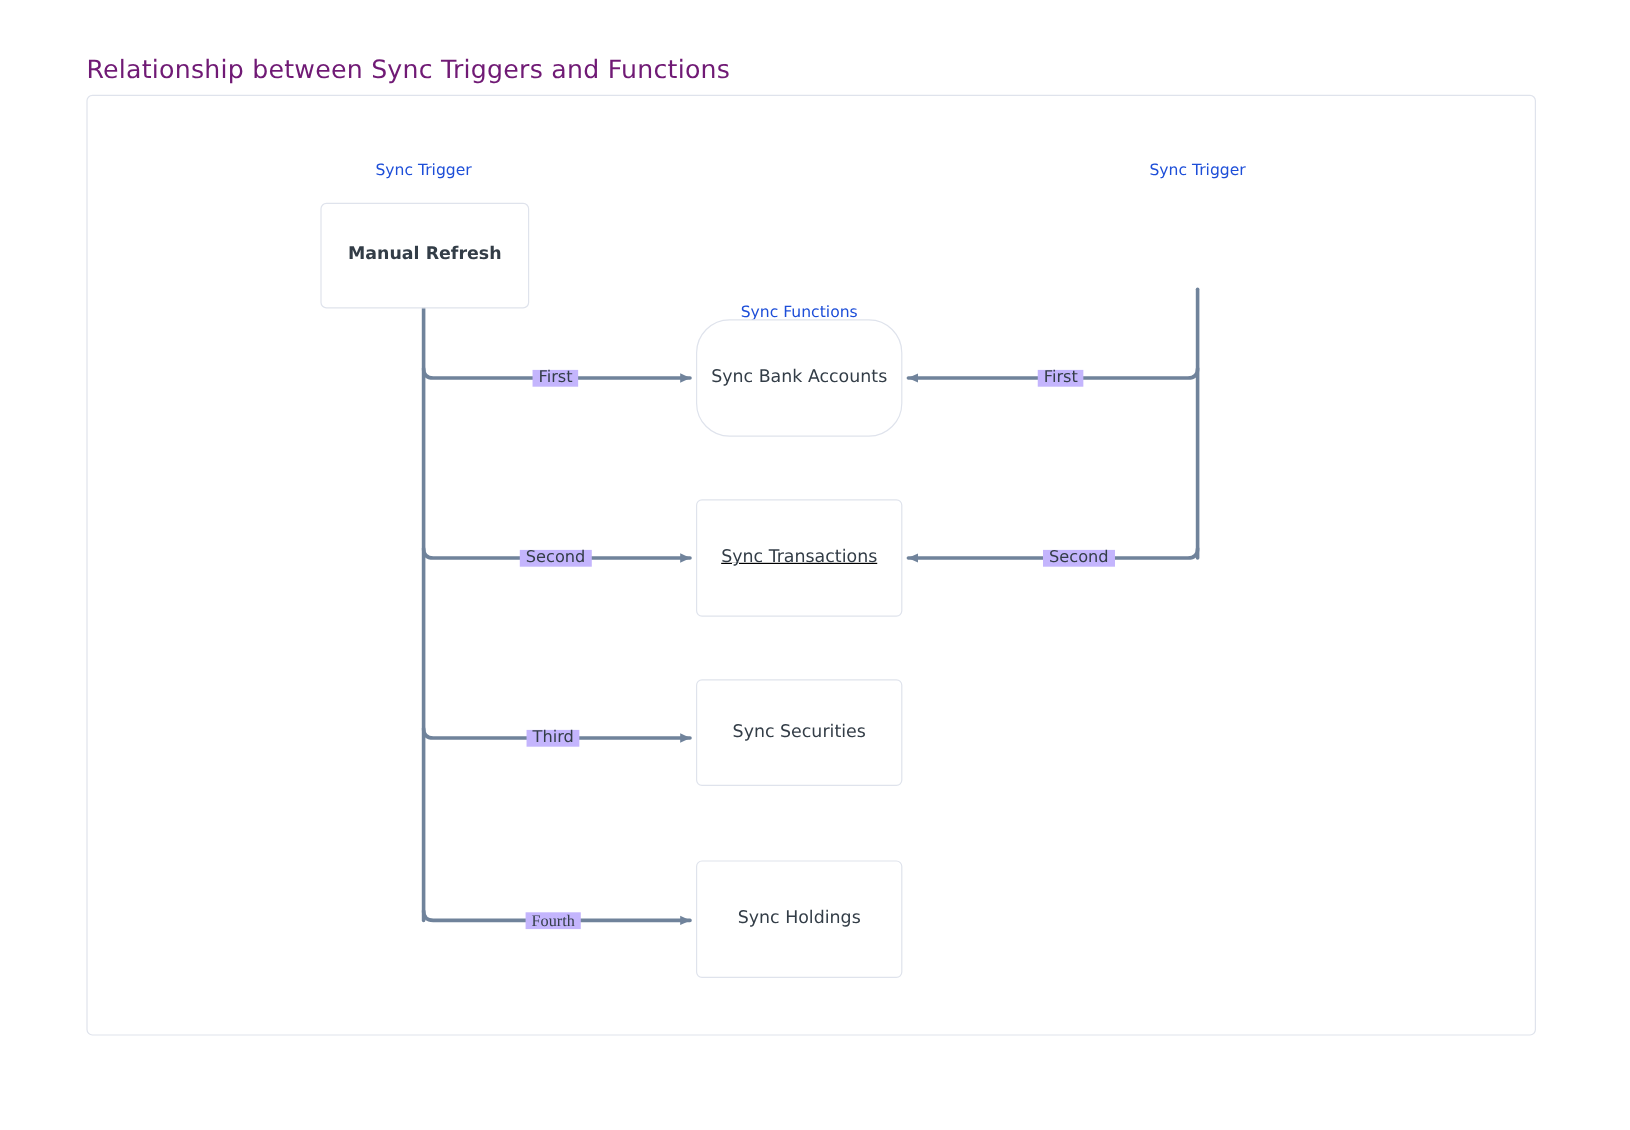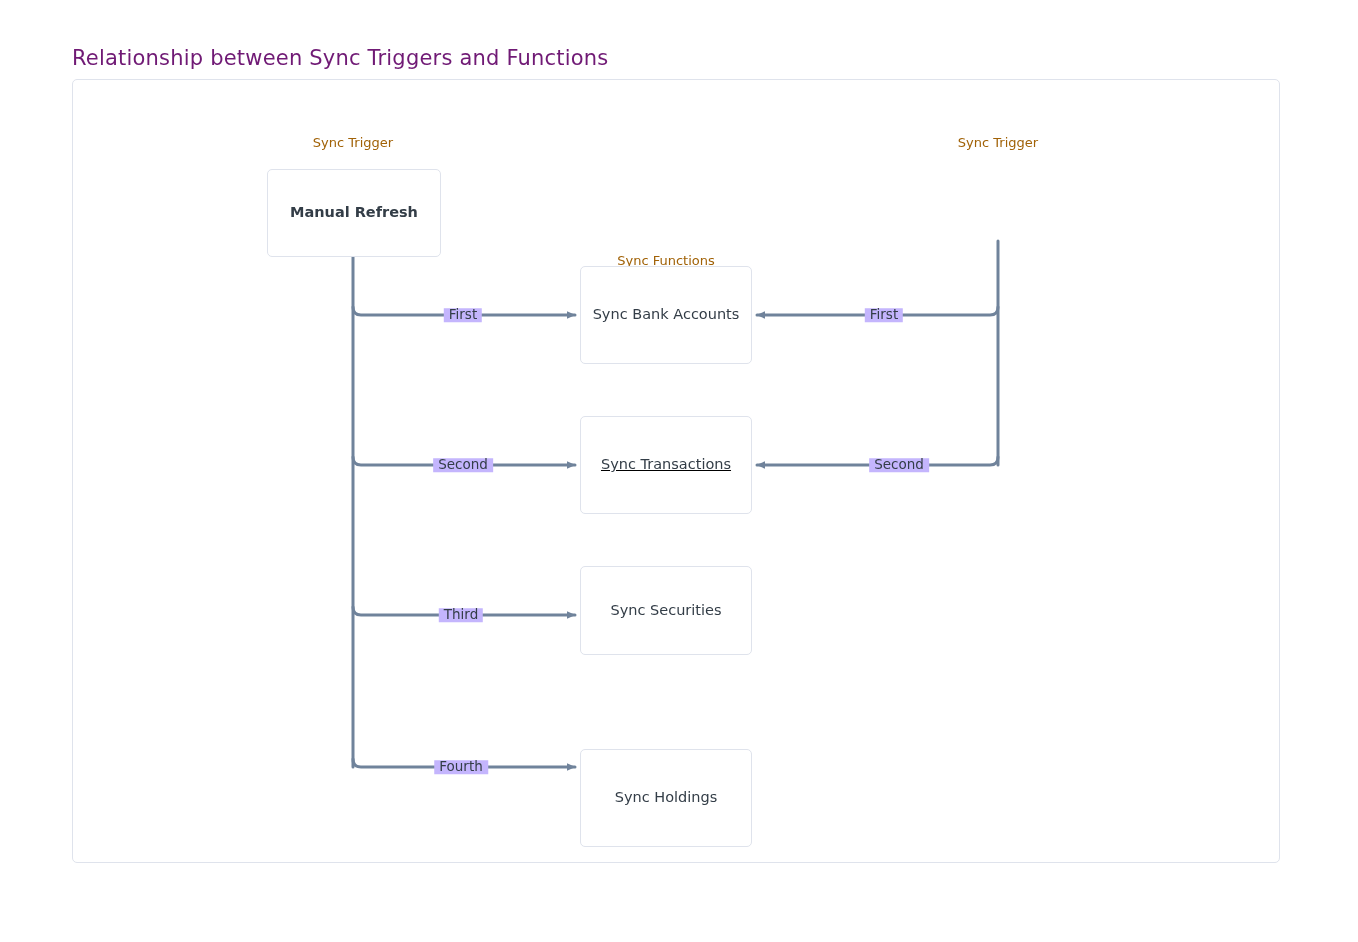--- a/index.html
+++ b/index.html
@@ -53,21 +53,21 @@
     font-size:14.5px;
     color:#333d47;
     line-height:1.45;
     white-space:nowrap;
   }
   .node-line.bold{font-weight:bold;}
 
   .group-label{
     position:absolute;
     font-size:13px;
-    color:#a16207;
+    color:#1d4ed8;
     white-space:nowrap;
     text-align:right;
   }
 
   .edge-label{
     position:absolute;
     font-size:13.5px;
     color:#333d47;
     background:#c4b5fd;
     padding:0 5px;
@@ -115,36 +115,36 @@
 
   <div class="group-label" style="left:998px;top:135px;transform:translateX(-50%);">Sync Trigger</div>
 
   <div class="group-label" style="left:666px;top:253px;transform:translateX(-50%);">Sync Functions</div>
 
   <div class="node" style="left:267px;top:153px;width:174px;height:88px;margin-top:16px;">
     <div class="node-line bold">Manual Refresh</div>
   </div>
 
 
-  <div class="node" style="left:580px;top:266px;width:172px;height:98px;">
+  <div class="node" style="left:580px;top:266px;width:172px;height:98px;border-radius:28px;">
     <div class="node-line">Sync Bank Accounts</div>
   </div>
 
   <div class="node" style="left:580px;top:416px;width:172px;height:98px;text-decoration:underline;">
     <div class="node-line">Sync Transactions</div>
   </div>
 
   <div class="node" style="left:580px;top:566px;width:172px;height:89px;">
     <div class="node-line">Sync Securities</div>
   </div>
 
-  <div class="node" style="left:580px;top:717px;width:172px;height:98px;margin-top:32px;">
+  <div class="node" style="left:580px;top:717px;width:172px;height:98px;">
     <div class="node-line">Sync Holdings</div>
   </div>
 
   <div class="edge-label" style="left:463px;top:315px;">First</div>
   <div class="edge-label" style="left:463px;top:465px;">Second</div>
   <div class="edge-label" style="left:461px;top:615px;">Third</div>
-  <div class="edge-label" style="left:461px;top:767px;">Fourth</div>
+  <div class="edge-label" style="left:461px;top:767px;font-family:Liberation Serif, serif;">Fourth</div>
   <div class="edge-label" style="left:884px;top:315px;">First</div>
   <div class="edge-label" style="left:899px;top:465px;">Second</div>
 
 </div>
 
 </body></html>

